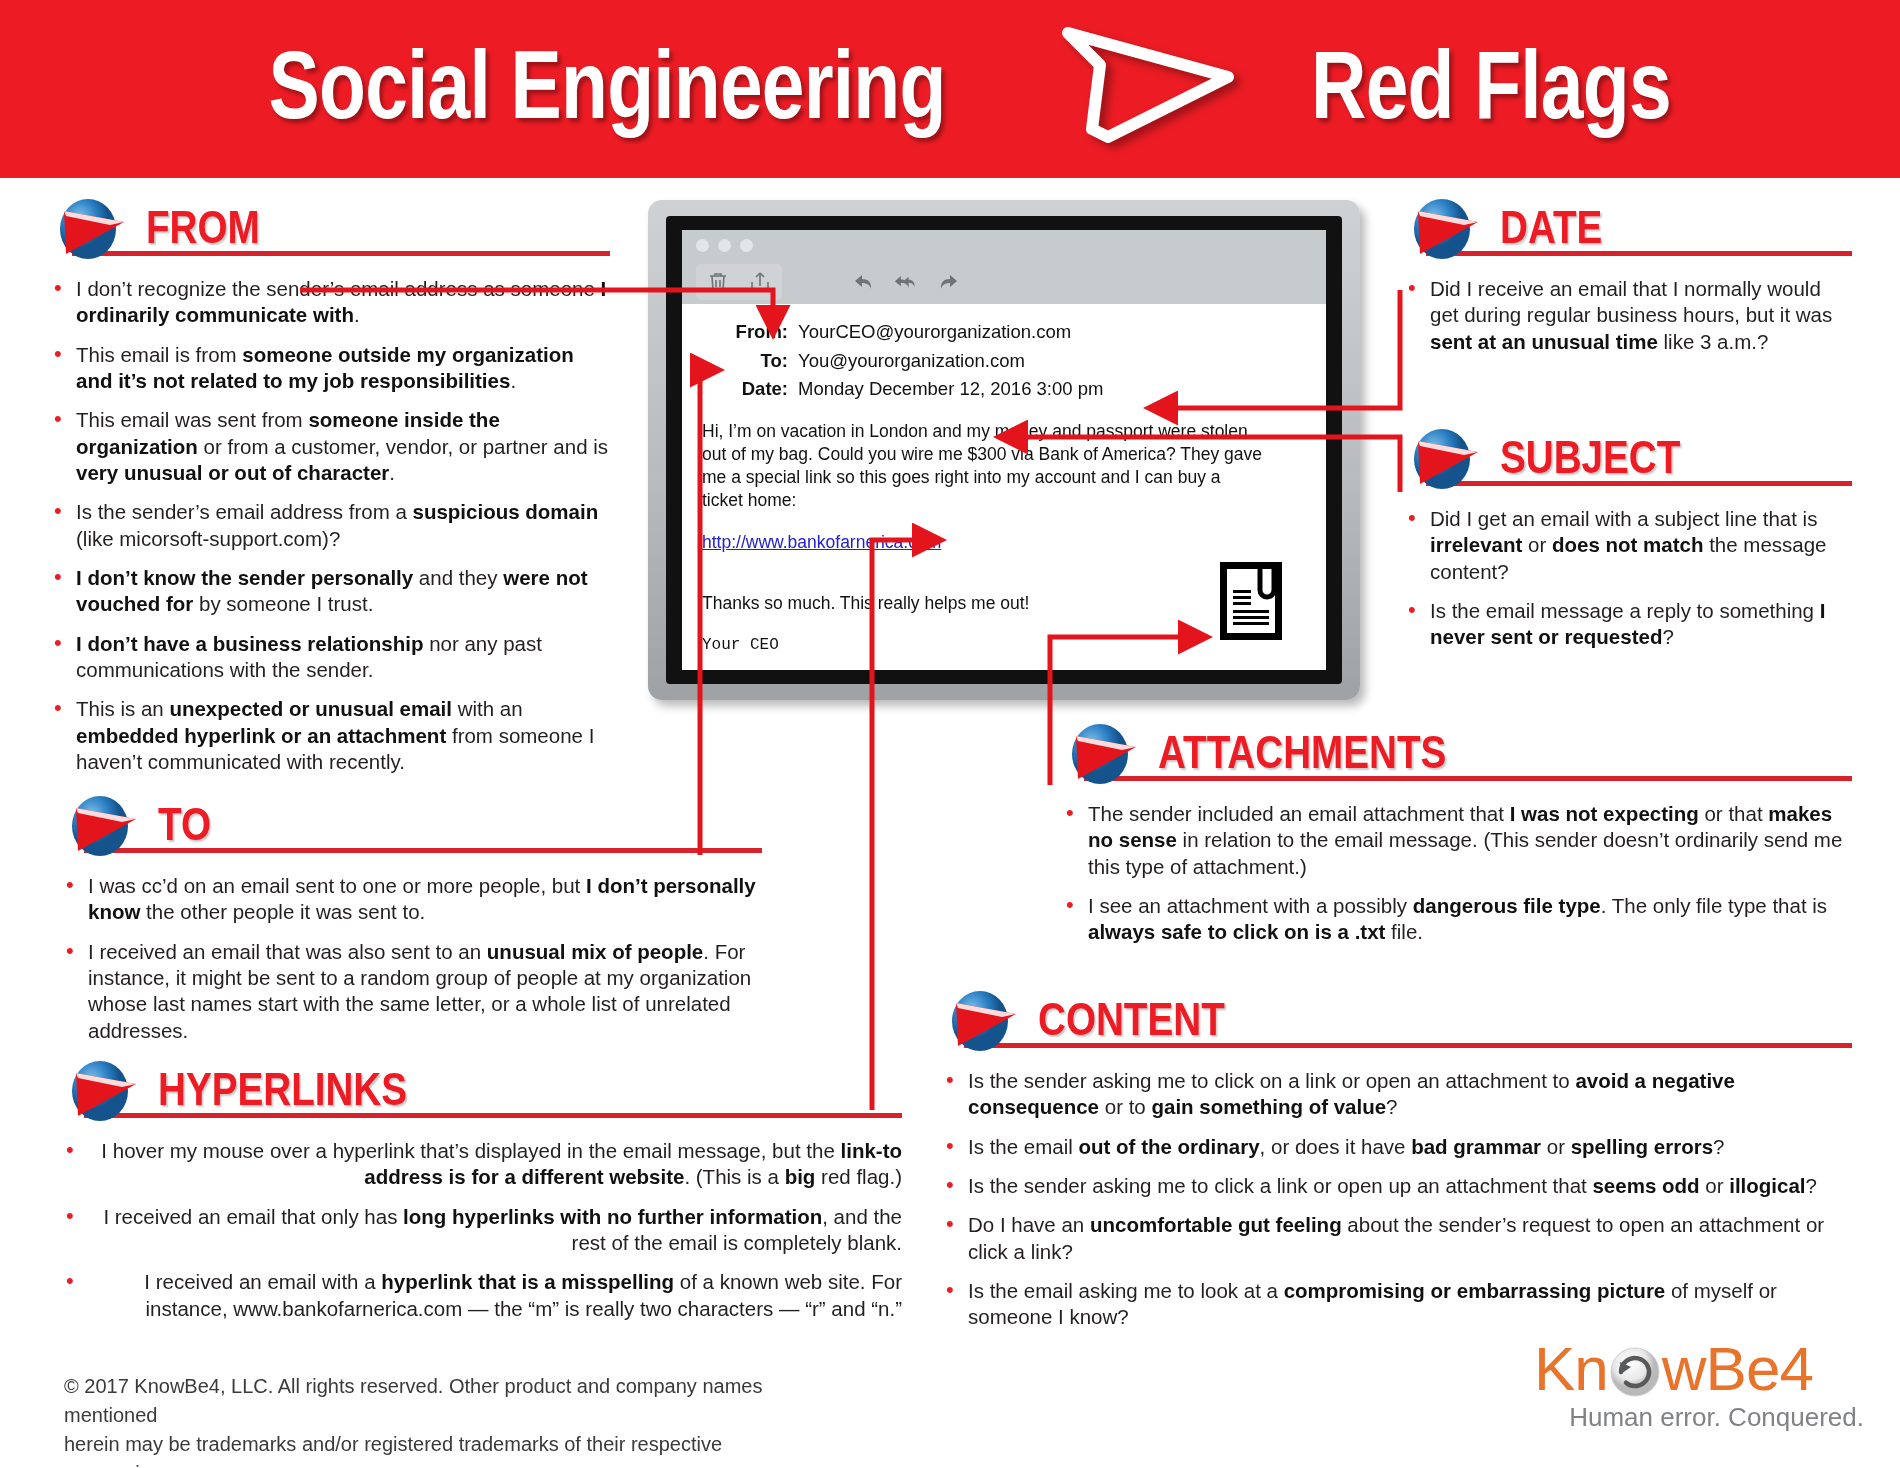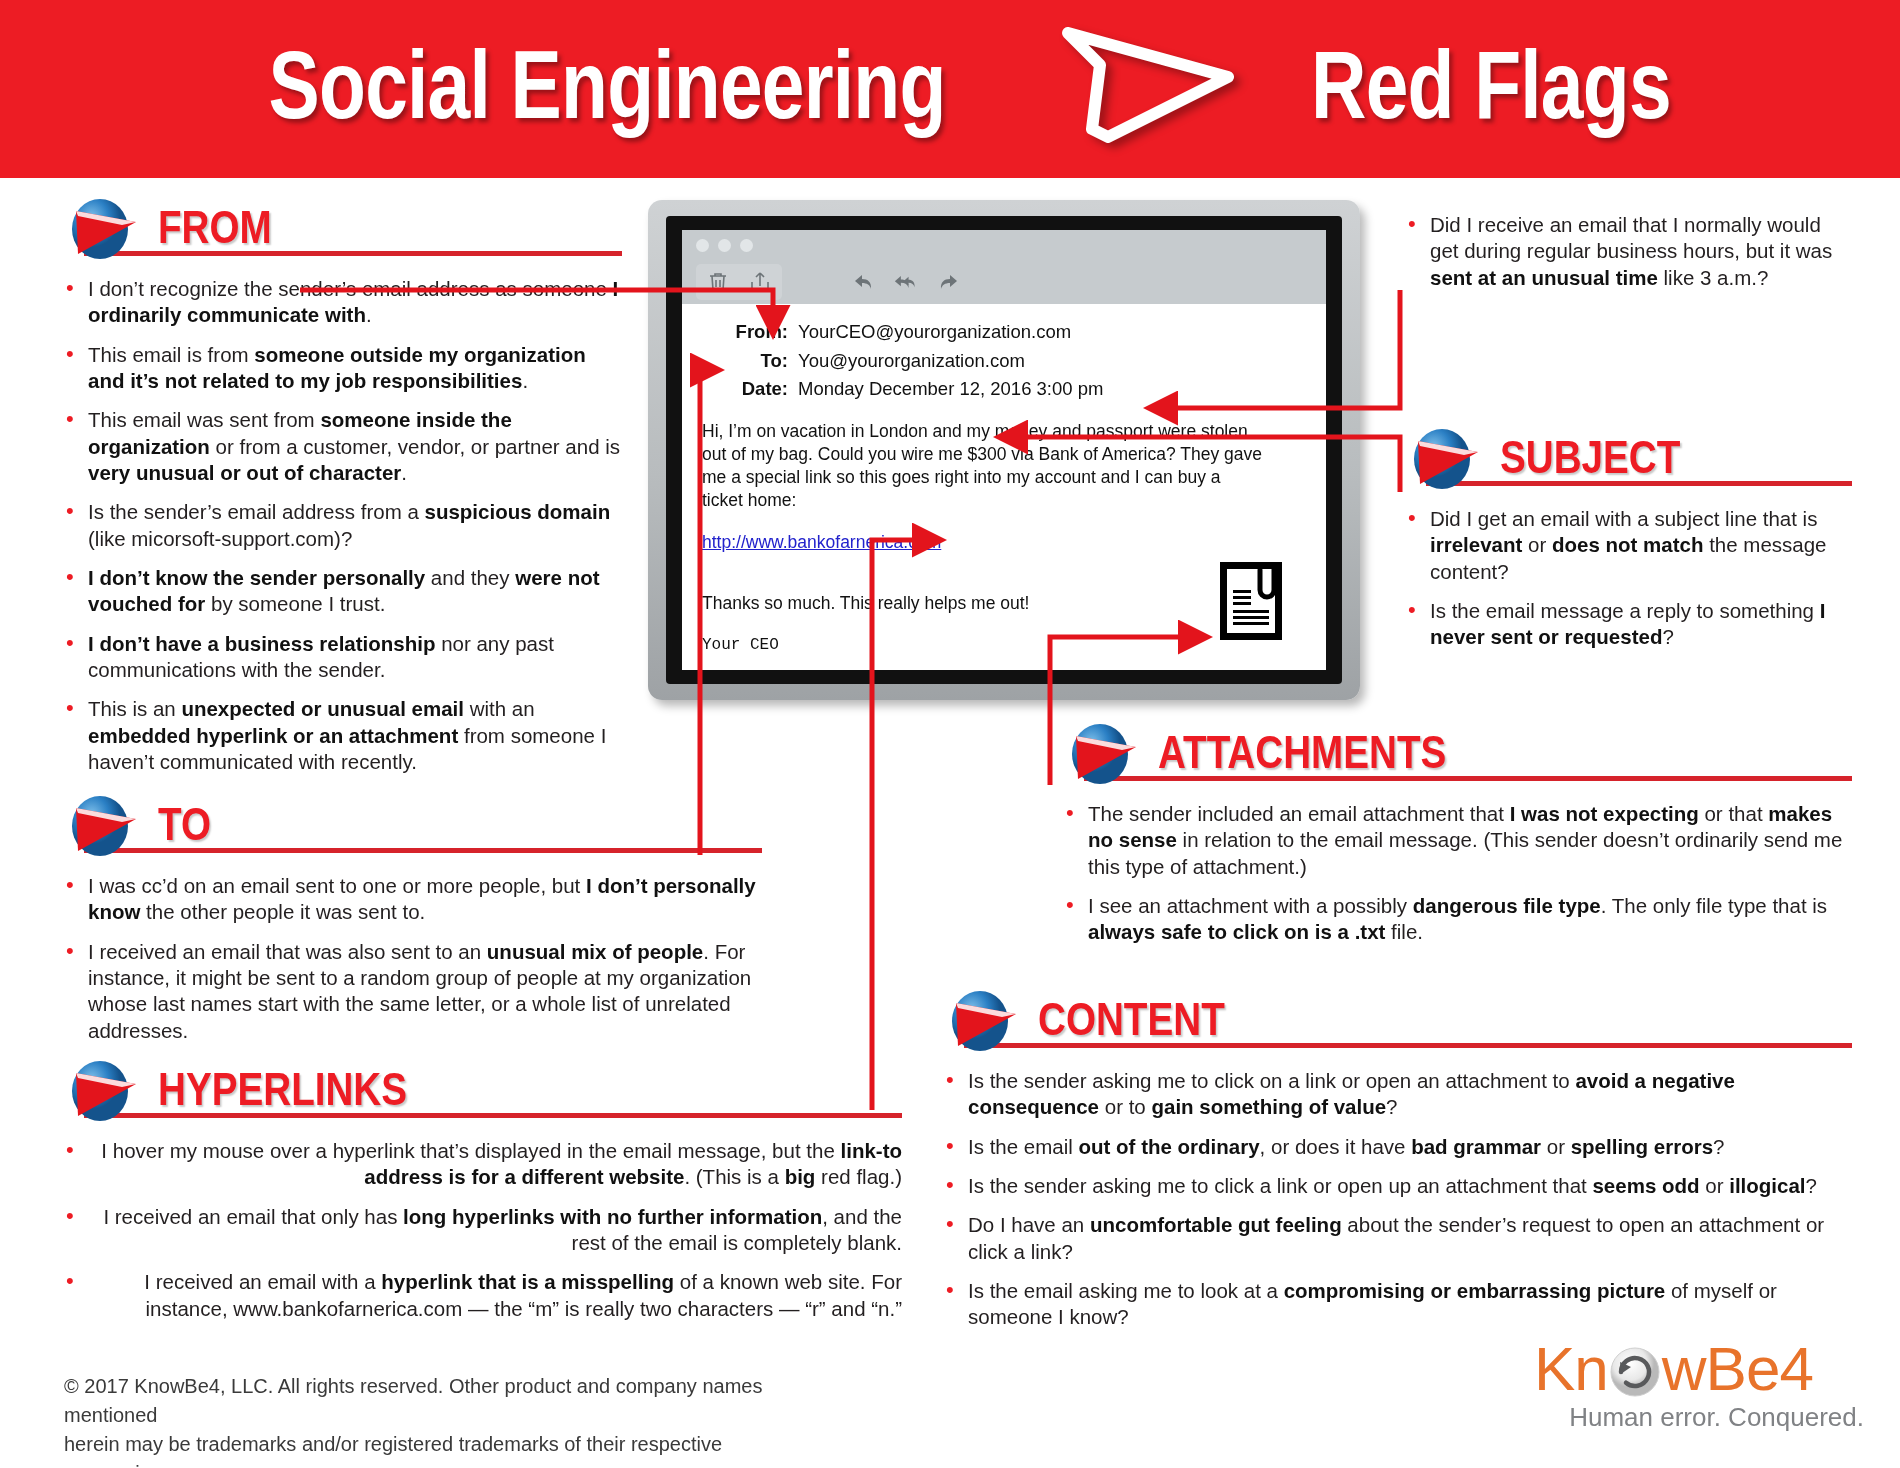--- a/index.html
+++ b/index.html
@@ -126,21 +126,21 @@
   <div class="header">
     <div class="header-inner">
       <div class="title-text">Social Engineering</div>
       <svg class="header-flag" viewBox="0 0 200 120">
         <path d="M20 8 L180 52 L60 112 L44 104 L52 40 Z" fill="none" stroke="#fff" stroke-width="12" stroke-linejoin="round"></path>
       </svg>
       <div class="title-text">Red Flags</div>
     </div>
   </div>
 
-  <div class="section" style="left:62px; top:198px; width:560px;">
+  <div class="section" style="left:50px; top:198px; width:560px;">
     <div class="sec-head">
       <div class="rule"></div>
       <svg class="flagbadge" viewBox="0 0 82 62">
         <defs>
             <radialGradient id="bg1" cx="35%" cy="30%">
               <stop offset="0%" stop-color="#7fc0ea"></stop>
               <stop offset="60%" stop-color="#2a7fc4"></stop>
               <stop offset="100%" stop-color="#14538c"></stop>
             </radialGradient>
           </defs>
@@ -188,20 +188,29 @@
       <div class="sec-title">HYPERLINKS</div>
     </div>
     <ul class="bul">
         <li><span>I hover my mouse over a hyperlink that’s displayed in the email message, but the </span><b>link-to address is for a different website</b><span>. (This is a </span><b>big</b><span> red flag.)</span></li>
         <li><span>I received an email that only has </span><b>long hyperlinks with no further information</b><span>, and the rest of the email is completely blank.</span></li>
         <li><span>I received an email with a </span><b>hyperlink that is a misspelling</b><span> of a known web site. For instance,  www.bankofarnerica.com — the “m” is really two characters — “r” and “n.”</span></li>
       </ul>
   </div>
 
   <div class="section" style="left:1404px; top:198px; width:448px;">
+    <div class="sec-head">
+      <div class="rule"></div>
+      <svg class="flagbadge" viewBox="0 0 82 62">
+        <ellipse cx="38" cy="31" rx="28" ry="30" fill="url(#bg1)"></ellipse>
+        <path d="M14 13 L74 24 L16 56 Z" fill="#E3141C"></path>
+        <path d="M14 13 L74 24 L60 27 L16 18 Z" fill="#fff" opacity=".85"></path>
+      </svg>
+      <div class="sec-title">DATE</div>
+    </div>
     <ul class="bul">
         <li><span>Did I receive an email that I normally would get during regular business hours, but it was </span><b>sent at an unusual time</b><span> like 3 a.m.?</span></li>
       </ul>
   </div>
 
   <div class="section" style="left:1404px; top:428px; width:448px;">
     <div class="sec-head">
       <div class="rule"></div>
       <svg class="flagbadge" viewBox="0 0 82 62">
         <ellipse cx="38" cy="31" rx="28" ry="30" fill="url(#bg1)"></ellipse>

